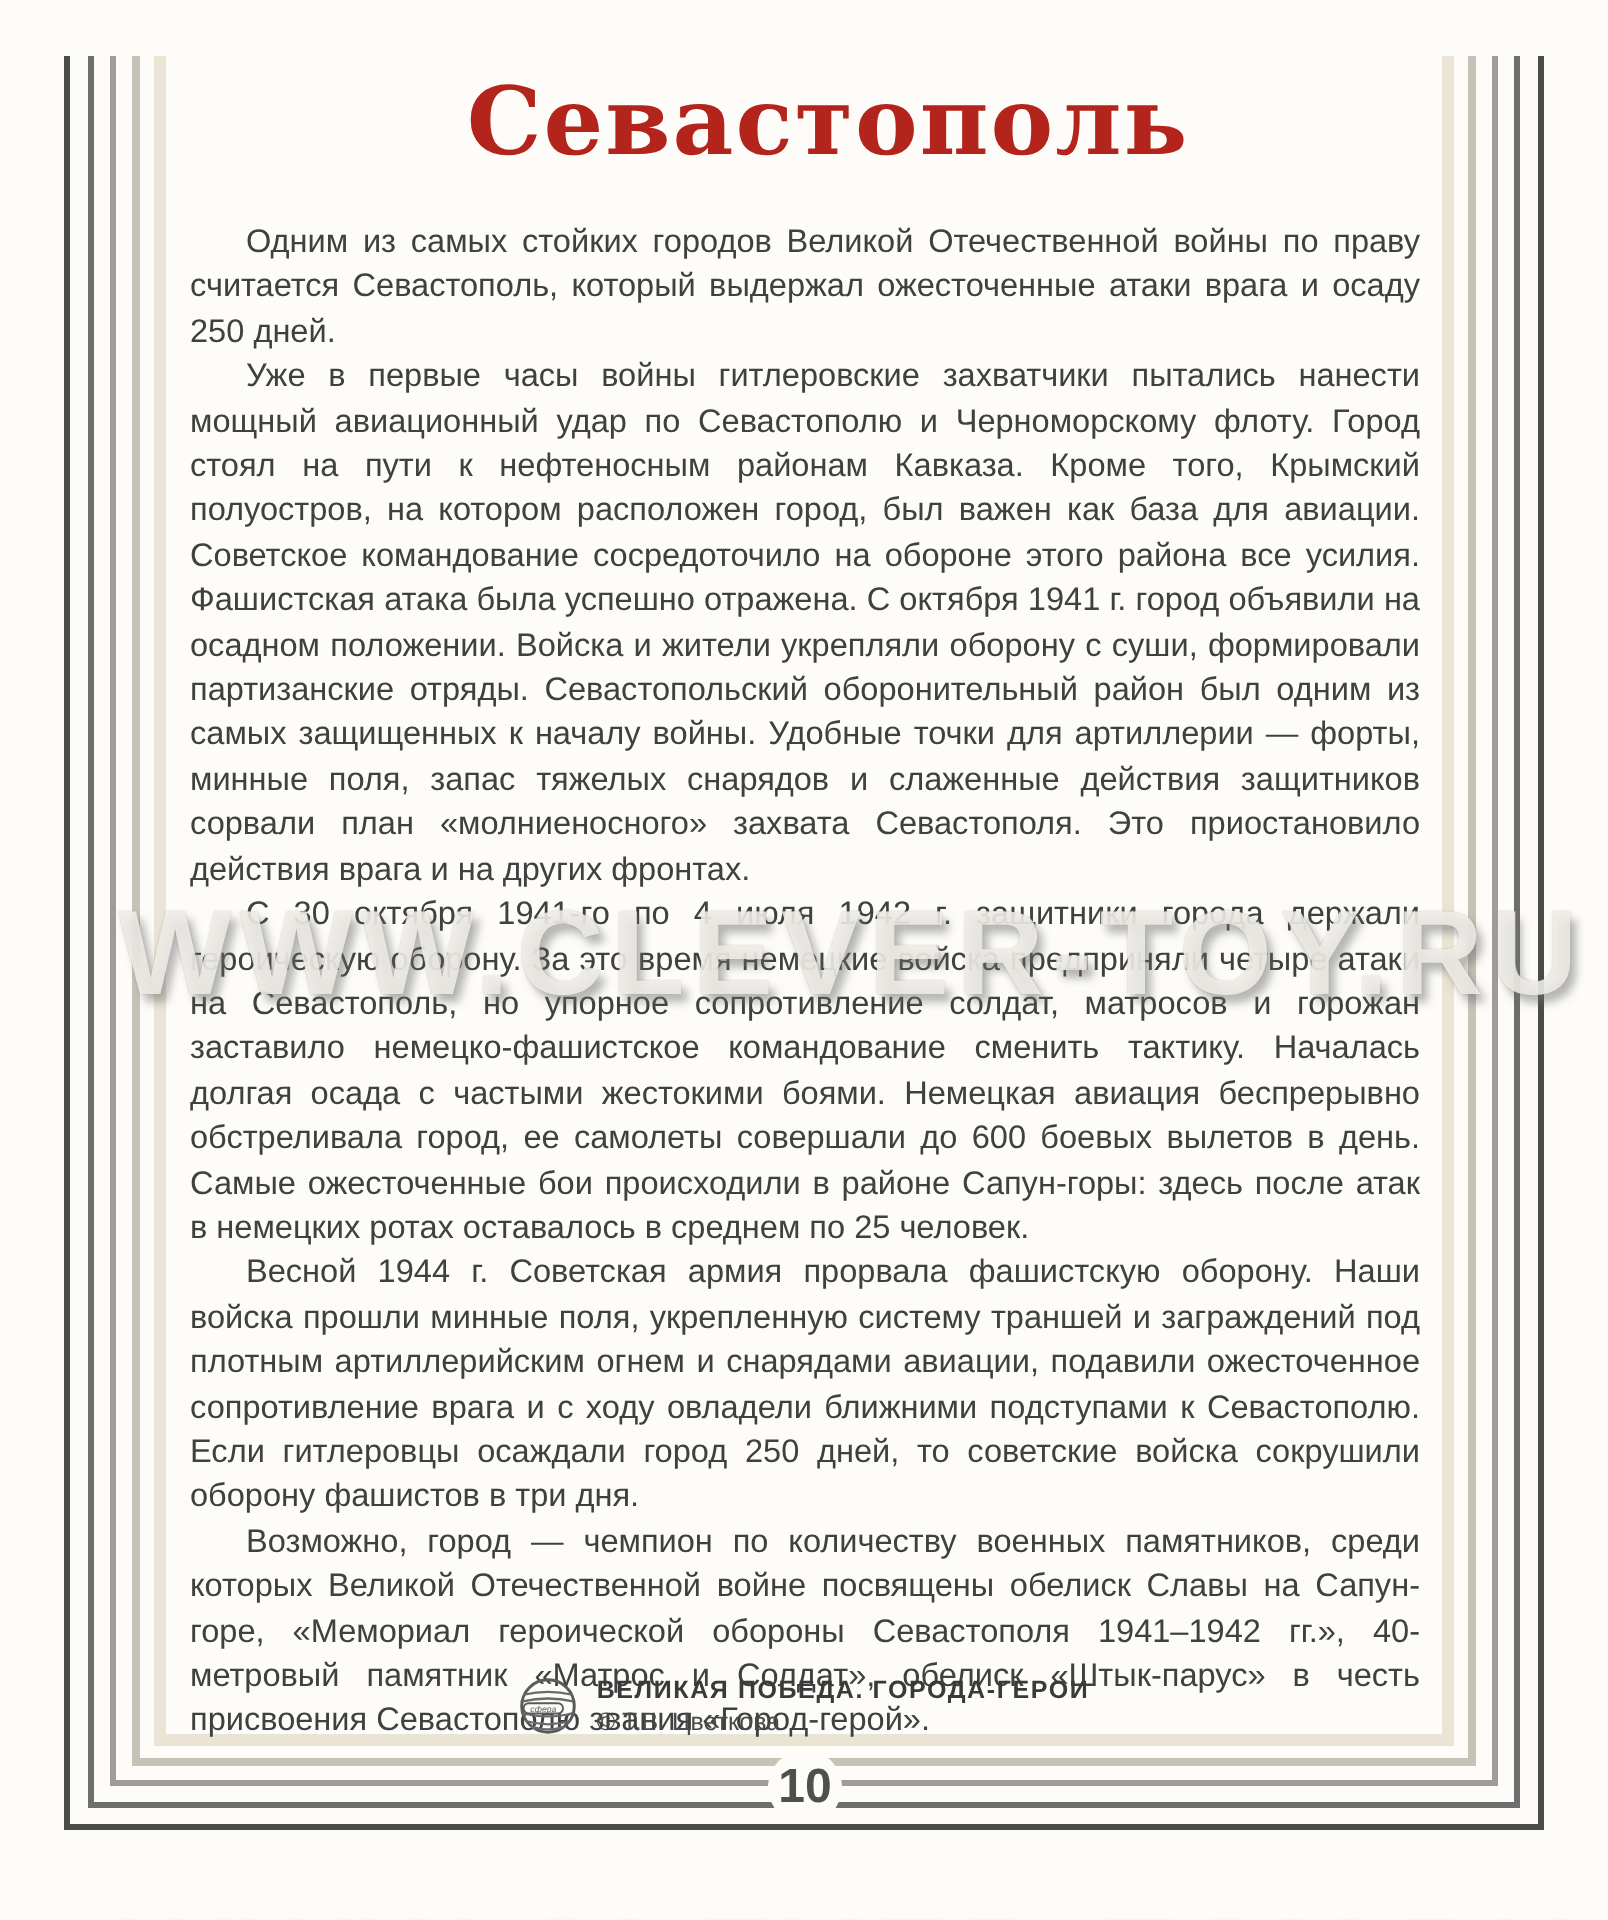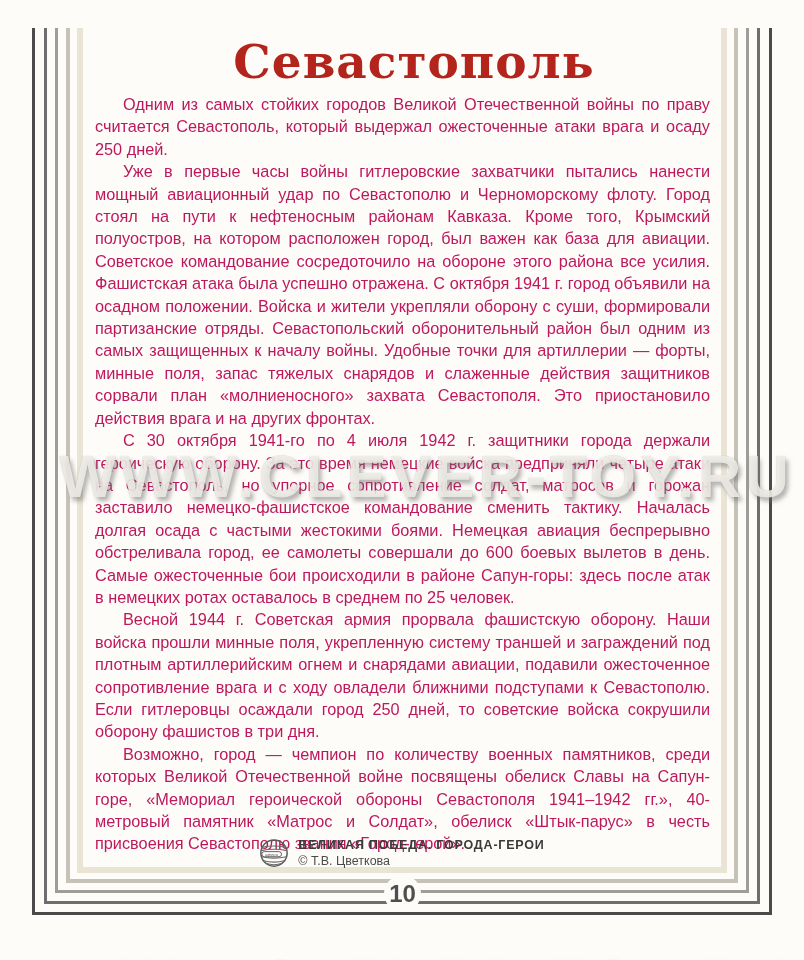--- a/index.html
+++ b/index.html
@@ -37,25 +37,25 @@
     font-weight: bold;
     font-size: 47px;
     letter-spacing: 1px;
     color: #b3241c;
     z-index: 2;
   }
 
   
   .article-body {
     position: absolute;
-    top: 93px;
+    top: 110px;
     left: 95px;
     width: 615px;
     z-index: 2;
-    color: #be185d;
+    color: #404040;
     font-size: 16.3px;
     line-height: 22.4px;
     text-align: justify;
   }
   .article-body p {
     margin: 0;
     text-indent: 28px;
   }
 
   

